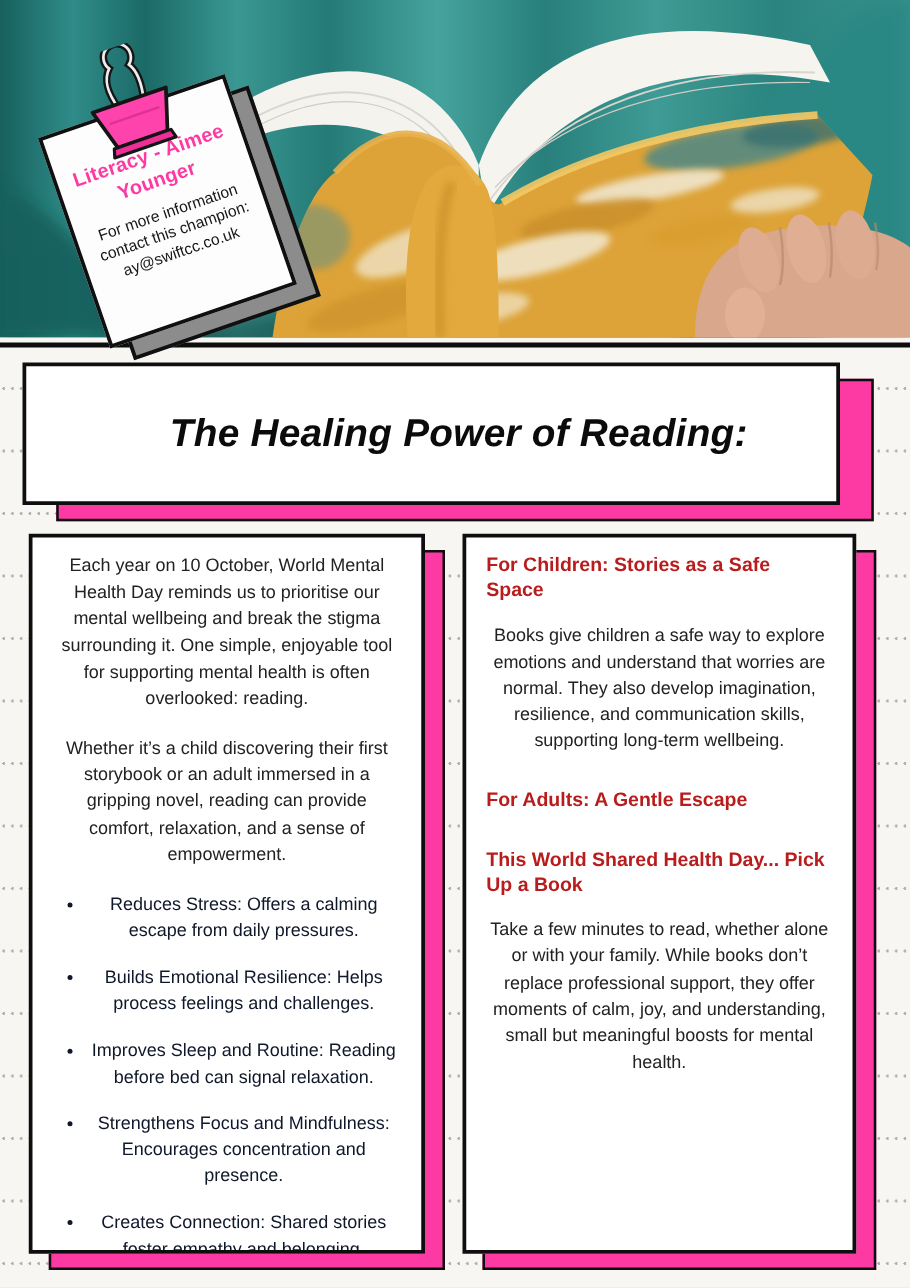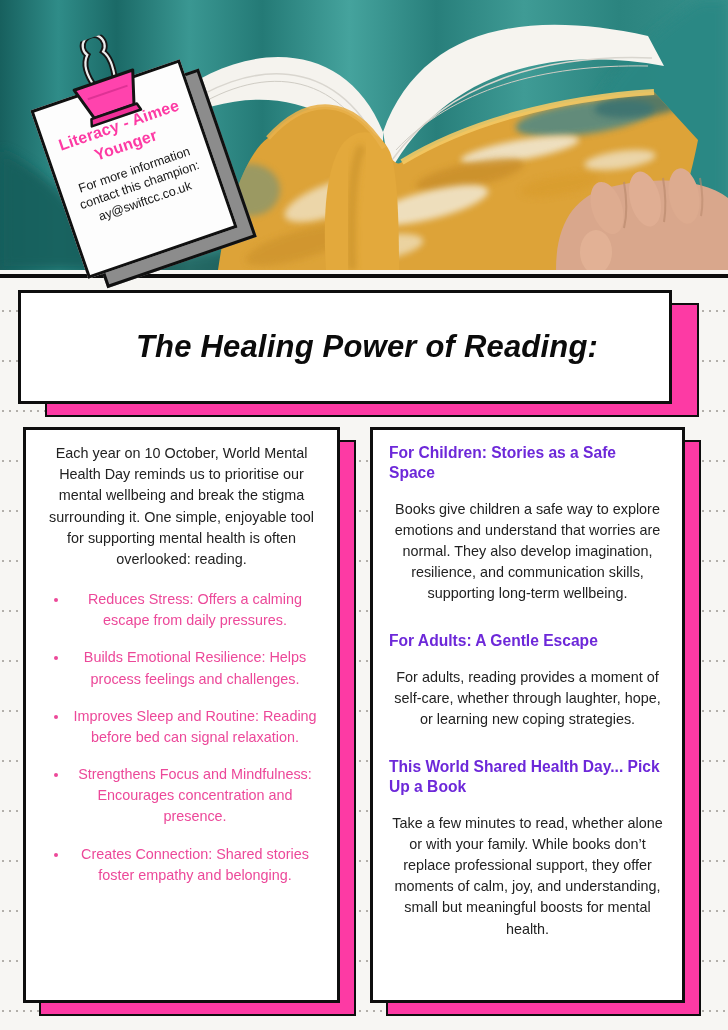--- a/index.html
+++ b/index.html
@@ -49,26 +49,26 @@
   .banner-box h1{margin:0;text-align:center;font-size:31px;line-height:1.4;
     font-weight:bold;font-style:italic;color:#0b0b0b;letter-spacing:.2px;}
   
   .col{position:absolute;top:427px;height:576px;z-index:2;}
   .col-left{left:23px;width:317px;text-align:center;}
   .col-right{left:370px;width:315px;}
   .col .pink-shadow{transform:translate(16px,13px);}
   .col-inner{position:absolute;left:0;top:0;width:100%;height:100%;box-sizing:border-box;
     background:#ffffff;border:3px solid #0e0e0e;padding:13px 16px;overflow:hidden;}
   .col-inner p{margin:0 0 19px;font-size:14.4px;line-height:1.47;color:#222222;}
-  .col-inner h2{margin:0 0 14px;font-size:16.5px;line-height:1.3;color:#6d28d9;}
+  .col-inner h2{margin:0 0 14px;font-size:16.5px;line-height:1.3;color:#b91c1c;}
   .col-right .col-inner h2{font-size:15.6px;margin:0;}
   .col-right .section{margin-bottom:27px;}
   .col-right .section p{margin:15px 0 0;text-align:center;}
   ul.benefits{margin:4px 0 0;padding:0 0 0 27px;list-style:disc;}
-  ul.benefits li{font-size:14.4px;line-height:1.47;color:#ec4899;margin:16px 0 2px;}
+  ul.benefits li{font-size:14.4px;line-height:1.47;color:#0f172a;margin:16px 0 2px;}
 </style>
 </head>
 <body>
 
 <div class="page">
 
   <div class="photo">
     <svg width="728" height="270" viewBox="0 0 728 270" xmlns="http://www.w3.org/2000/svg">
       <defs>
         <linearGradient id="tealbg" x1="0" y1="0" x2="1" y2="0">
@@ -164,40 +164,40 @@
       <h1>
           <span style="display:block">The Healing Power of Reading:</span>
         </h1>
     </div>
   </div>
 
   <div class="col col-left">
     <div class="pink-shadow"></div>
     <div class="col-inner">
       <p>Each year on 10 October, World Mental Health Day reminds us to prioritise our mental wellbeing and break the stigma surrounding it. One simple, enjoyable tool for supporting mental health is often overlooked: reading.</p>
+      <p>Whether it’s a child discovering their first storybook or an adult immersed in a gripping novel, reading can provide comfort, relaxation, and a sense of empowerment.</p>
       <ul class="benefits">
         <li>Reduces Stress: Offers a calming escape from daily pressures.</li>
         <li>Builds Emotional Resilience: Helps process feelings and challenges.</li>
         <li>Improves Sleep and Routine: Reading before bed can signal relaxation.</li>
         <li>Strengthens Focus and Mindfulness: Encourages concentration and presence.</li>
         <li>Creates Connection: Shared stories foster empathy and belonging.</li>
       </ul>
     </div>
   </div>
 
   <div class="col col-right">
     <div class="pink-shadow"></div>
     <div class="col-inner">
       <div class="section">
         <h2>For Children: Stories as a Safe Space</h2>
         <p>Books give children a safe way to explore emotions and understand that worries are normal. They also develop imagination, resilience, and communication skills, supporting long-term wellbeing.</p>
       </div>
       <div class="section">
         <h2>For Adults: A Gentle Escape</h2>
-        <p>For adults, reading provides a moment of self-care, whether through laughter, hope, or learning new coping strategies.</p>
       </div>
       <div class="section">
         <h2>This World Shared Health Day... Pick Up a Book</h2>
         <p>Take a few minutes to read, whether alone or with your family. While books don’t replace professional support, they offer moments of calm, joy, and understanding, small but meaningful boosts for mental health.</p>
       </div>
     </div>
   </div>
 
 </div>
 

